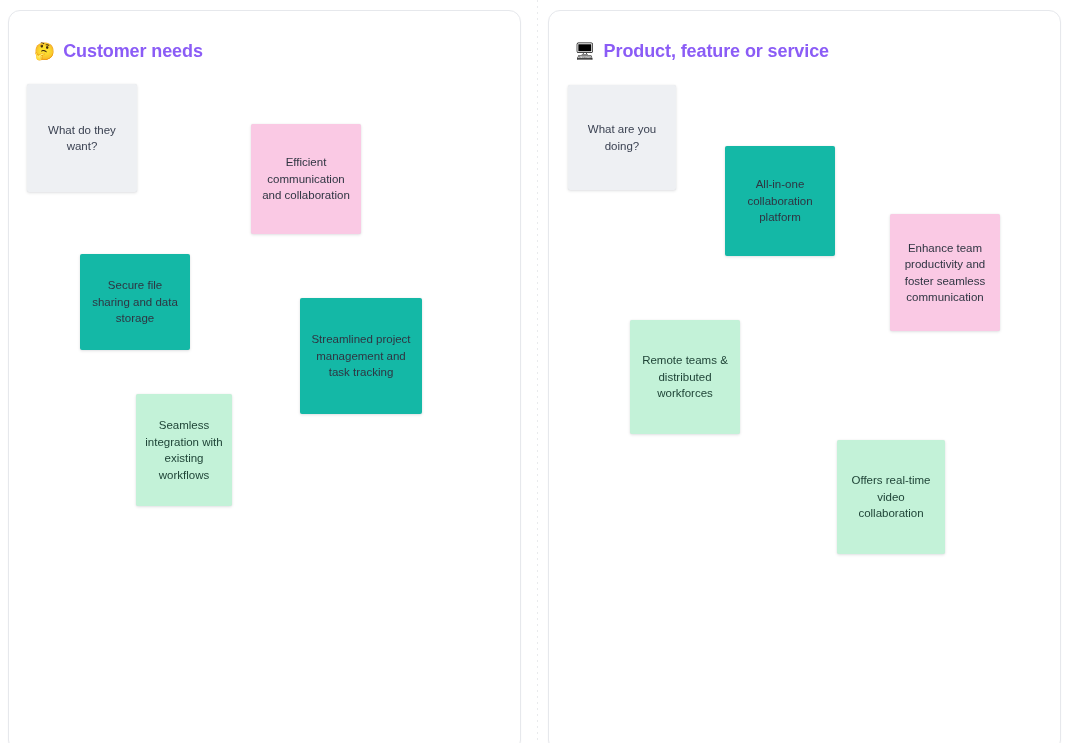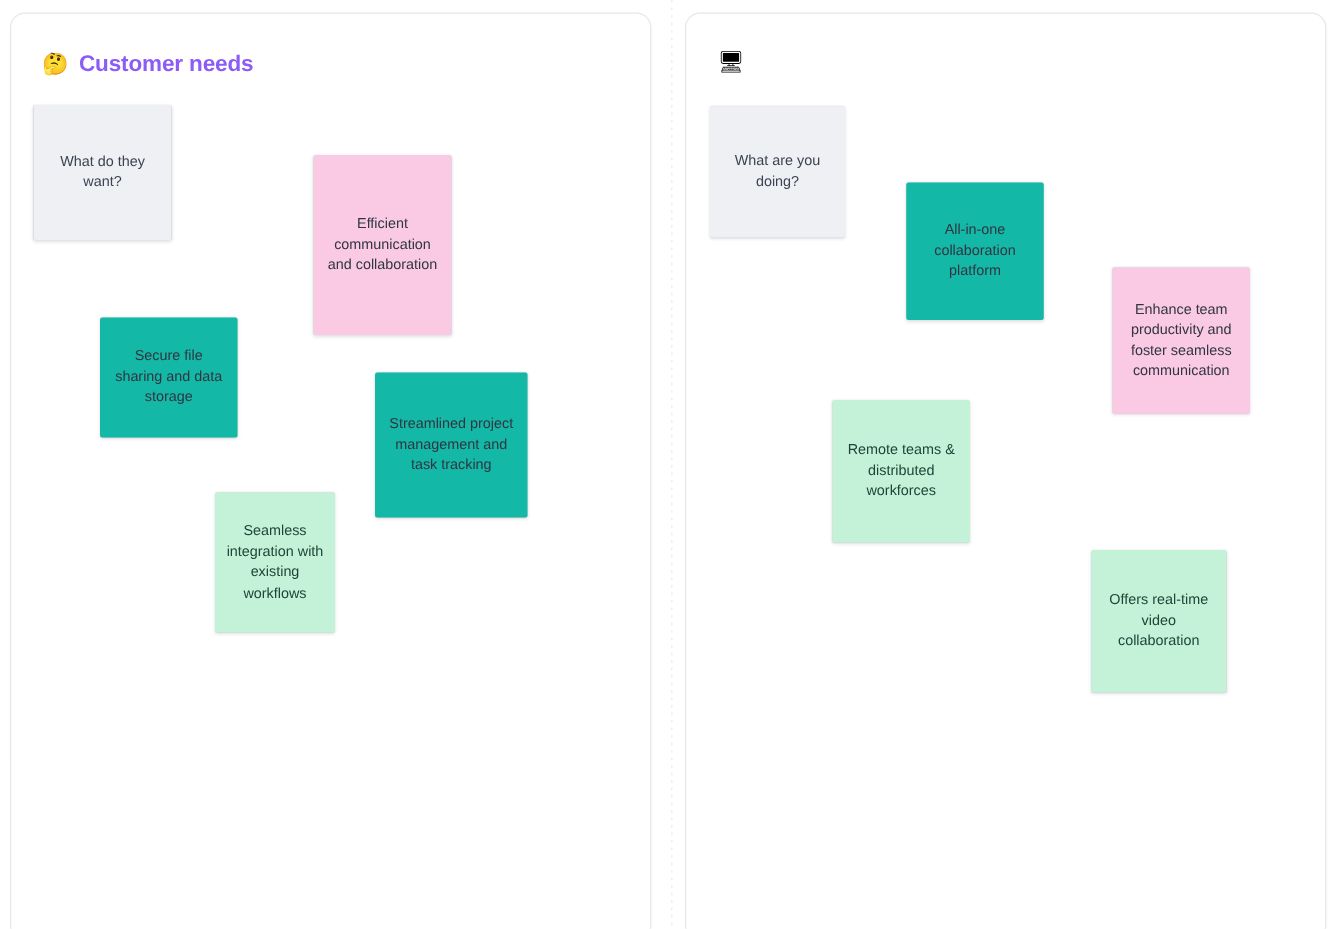--- a/index.html
+++ b/index.html
@@ -76,46 +76,47 @@
     color: #2f3542;
     border-radius: 2px;
     box-shadow: 0 1px 3px rgba(16,24,40,0.13), 0 0 1px rgba(16,24,40,0.10);
     word-wrap: break-word;
   }
   .note .note-text { display: block; width: 100%; }
 
   .note.gray   { background: #eef0f3; color: #3b4252; }
   .note.pink   { background: #fac9e4; }
   .note.yellow { background: #14b8a6; }
-  .note.green  { background: #c3f2d8; color: #1f4437; margin-left: 36px; }
+  .note.green  { background: #c3f2d8; color: #1f4437; }
 </style>
 </head>
 <body>
 
 <div id="canvas-grid"></div>
 <div id="canvas-grid-2" class="second"></div>
 
 <div class="panel left">
   <div class="panel-header">
     <span class="emoji">🤔</span>
     <span class="title">Customer needs</span>
   </div>
 </div>
 
 <div class="panel right">
   <div class="panel-header">
     <span class="emoji">🖥</span>
+    <span class="title">Product, feature or service</span>
   </div>
 </div>
 
 <div id="notes-layer">
     <div class="note gray" style="left: 27px; top: 84px; width: 110px; height: 108px;">
       <span class="note-text">What do they want?</span>
     </div>
-    <div class="note pink" style="left: 251px; top: 124px; width: 110px; height: 144px;">
+    <div class="note pink" style="left: 251px; top: 124px; width: 110px; height: 110px;">
       <span class="note-text">Efficient communication and collaboration</span>
     </div>
     <div class="note yellow" style="left: 80px; top: 254px; width: 110px; height: 96px;">
       <span class="note-text">Secure file sharing and data storage</span>
     </div>
     <div class="note yellow" style="left: 300px; top: 298px; width: 122px; height: 116px;">
       <span class="note-text">Streamlined project management and task tracking</span>
     </div>
     <div class="note green" style="left: 136px; top: 394px; width: 96px; height: 112px;">
       <span class="note-text">Seamless integration with existing workflows</span>

